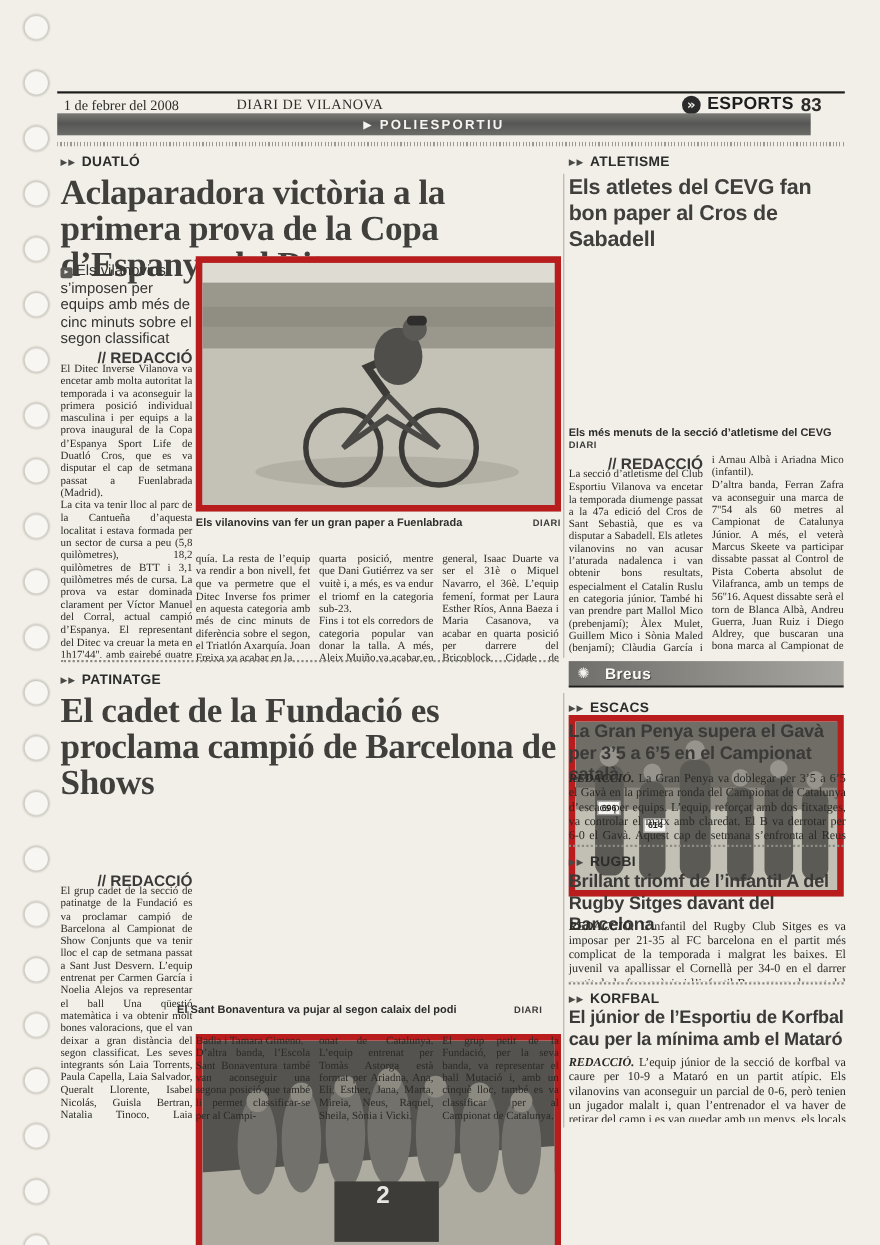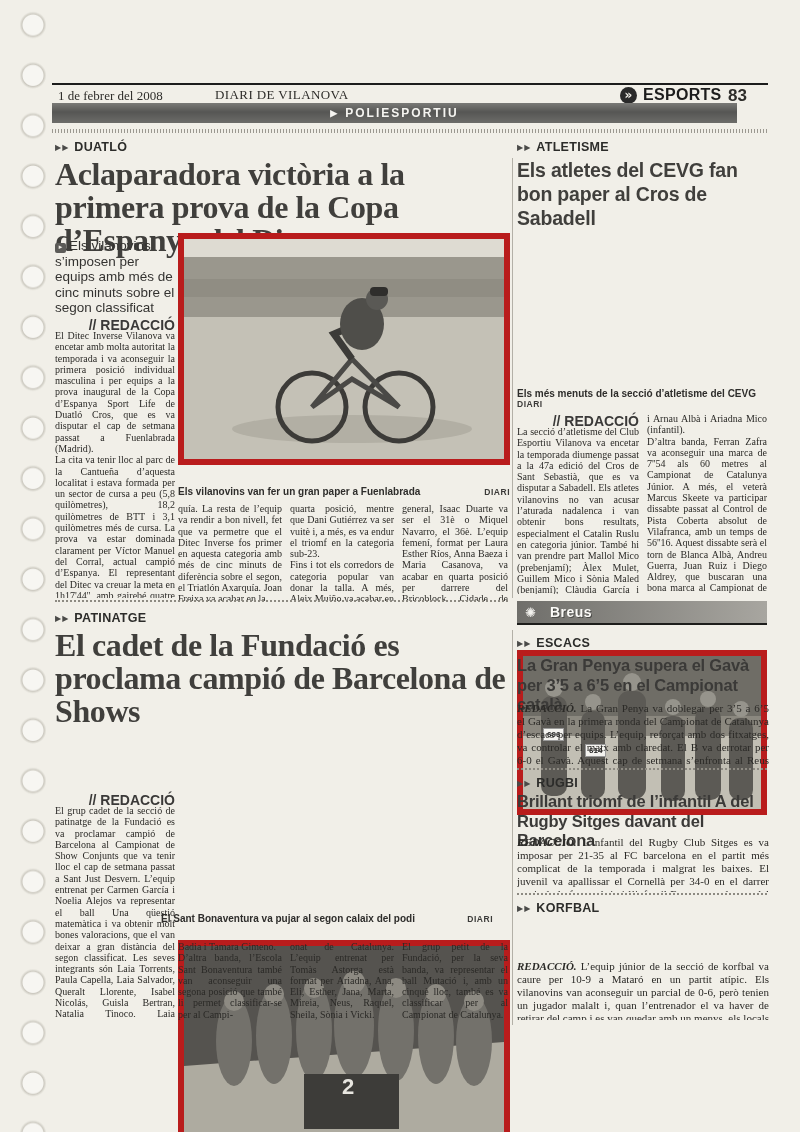--- a/index.html
+++ b/index.html
@@ -90,21 +90,21 @@
       <ellipse cx="168" cy="190" rx="120" ry="14" fill="#b2afa4"></ellipse>
       <circle cx="128" cy="168" r="34" fill="none" stroke="#3c3b38" stroke-width="5"></circle>
       <circle cx="215" cy="168" r="34" fill="none" stroke="#3c3b38" stroke-width="5"></circle>
       <path d="M128 168 L168 120 L215 168 L168 140 Z" fill="none" stroke="#4a4946" stroke-width="5"></path>
       <path d="M168 120 L150 95 L185 80" fill="none" stroke="#3c3b38" stroke-width="7"></path>
       <ellipse cx="178" cy="85" rx="22" ry="26" fill="#4f4e4a"></ellipse>
       <circle cx="193" cy="60" r="11" fill="#5a5955"></circle>
       <rect x="186" y="48" width="18" height="9" rx="4" fill="#2f2e2c"></rect>
     </svg>
   </div>
-  <div class="abs caption" style="left:178px;top:486px;width:332px;">
+  <div class="abs caption" style="left:178px;top:470px;width:332px;">
     <span>Els vilanovins van fer un gran paper a Fuenlabrada</span>
     <span class="credit">DIARI</span>
   </div>
   <div class="abs bodytext" style="left:178px;top:503px;width:104px;height:98px;">quía. La resta de l’equip va rendir a bon nivell, fet que va permetre que el Ditec Inverse fos primer en aquesta categoria amb més de cinc minuts de diferència sobre el segon, el Triatlón Axarquía. Joan Freixa va acabar en la</div>
   <div class="abs bodytext" style="left:290px;top:503px;width:104px;height:98px;">quarta posició, mentre que Dani Gutiérrez va ser vuitè i, a més, es va endur el triomf en la categoria sub-23.
 Fins i tot els corredors de categoria popular van donar la talla. A més, Aleix Muiño va acabar en el 19è lloc de la</div>
   <div class="abs bodytext" style="left:402px;top:503px;width:106px;height:98px;">general, Isaac Duarte va ser el 31è o Miquel Navarro, el 36è. L’equip femení, format per Laura Esther Ríos, Anna Baeza i Maria Casanova, va acabar en quarta posició per darrere del Bricoblock, Cidade de Lugo i el CN Marlins.</div>
 
   <div class="abs dotsep" style="left:55px;top:600px;width:453px;"></div>
 
@@ -220,16 +220,17 @@
   <div class="abs hl-sm" style="left:517px;top:792px;width:252px;">Brillant triomf de l’infantil A del Rugby Sitges davant del Barcelona</div>
   <div class="abs brevetext" style="left:517px;top:836px;width:252px;height:56px;">
     <span class="lead">REDACCIÓ.</span><span> L’infantil del Rugby Club Sitges es va imposar per 21-35 al FC barcelona en el partit més complicat de la temporada i malgrat les baixes. El juvenil va apallissar el Cornellà per 34-0 en el darrer partit de la fase prèvia i l’infantil B va caure davant del Barça B per 59-12.</span>
   </div>
   <div class="abs dotsep" style="left:517px;top:893px;width:250px;"></div>
 
   <div class="abs kicker" style="left:517px;top:901px;">
     <span class="tri">▶▶</span>
     <span>KORFBAL</span>
   </div>
+  <div class="abs hl-sm" style="left:517px;top:916px;width:252px;">El júnior de l’Esportiu de Korfbal cau per la mínima amb el Mataró</div>
   <div class="abs brevetext" style="left:517px;top:960px;width:252px;height:60px;">
     <span class="lead">REDACCIÓ.</span><span> L’equip júnior de la secció de korfbal va caure per 10-9 a Mataró en un partit atípic. Els vilanovins van aconseguir un parcial de 0-6, però tenien un jugador malalt i, quan l’entrenador el va haver de retirar del camp i es van quedar amb un menys, els locals van remuntar.</span>
   </div>
 </div>
 
 </body></html>

